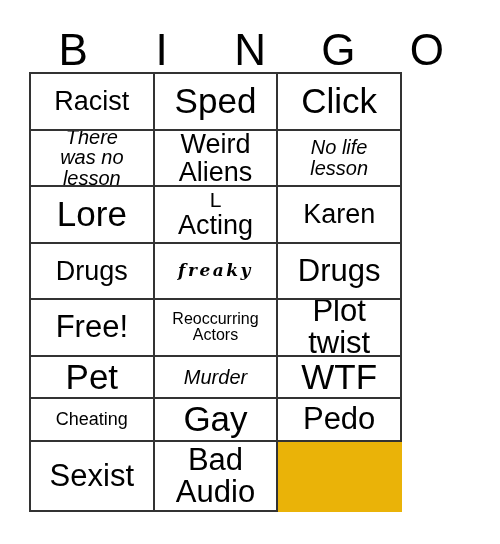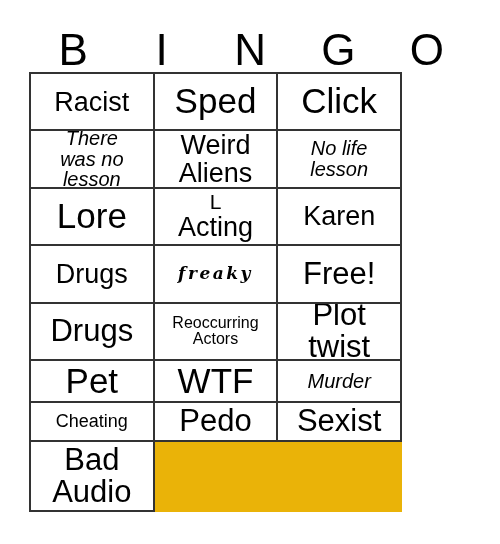--- a/index.html
+++ b/index.html
@@ -146,44 +146,47 @@
       <div class="bingo-cell sz-lg">
         <span class="cell-text">Karen</span>
       </div>
       <div class="bingo-cell sz-lg">
         <span class="cell-text">Drugs</span>
       </div>
       <div class="bingo-cell sz-sm style-script">
         <span class="cell-text">freaky</span>
       </div>
       <div class="bingo-cell sz-xl">
-        <span class="cell-text">Free!</span>
+        <span class="cell-text">Drugs</span>
       </div>
       <div class="bingo-cell sz-xl">
-        <span class="cell-text">Drugs</span>
+        <span class="cell-text">Free!</span>
       </div>
       <div class="bingo-cell sz-xs">
         <span class="cell-text">Reoccurring
 Actors</span>
       </div>
       <div class="bingo-cell sz-xl">
         <span class="cell-text">Plot
 twist</span>
       </div>
       <div class="bingo-cell sz-xxl">
         <span class="cell-text">Pet</span>
       </div>
+      <div class="bingo-cell sz-md">
+        <span class="cell-text">Murder</span>
+      </div>
       <div class="bingo-cell sz-xxl">
         <span class="cell-text">WTF</span>
       </div>
-      <div class="bingo-cell sz-md">
-        <span class="cell-text">Murder</span>
-      </div>
       <div class="bingo-cell sz-sm">
         <span class="cell-text">Cheating</span>
+      </div>
+      <div class="bingo-cell sz-xxl">
+        <span class="cell-text">Gay</span>
       </div>
       <div class="bingo-cell sz-xl">
         <span class="cell-text">Pedo</span>
       </div>
       <div class="bingo-cell sz-xl">
         <span class="cell-text">Sexist</span>
       </div>
       <div class="bingo-cell sz-xl">
         <span class="cell-text">Bad
 Audio</span>

